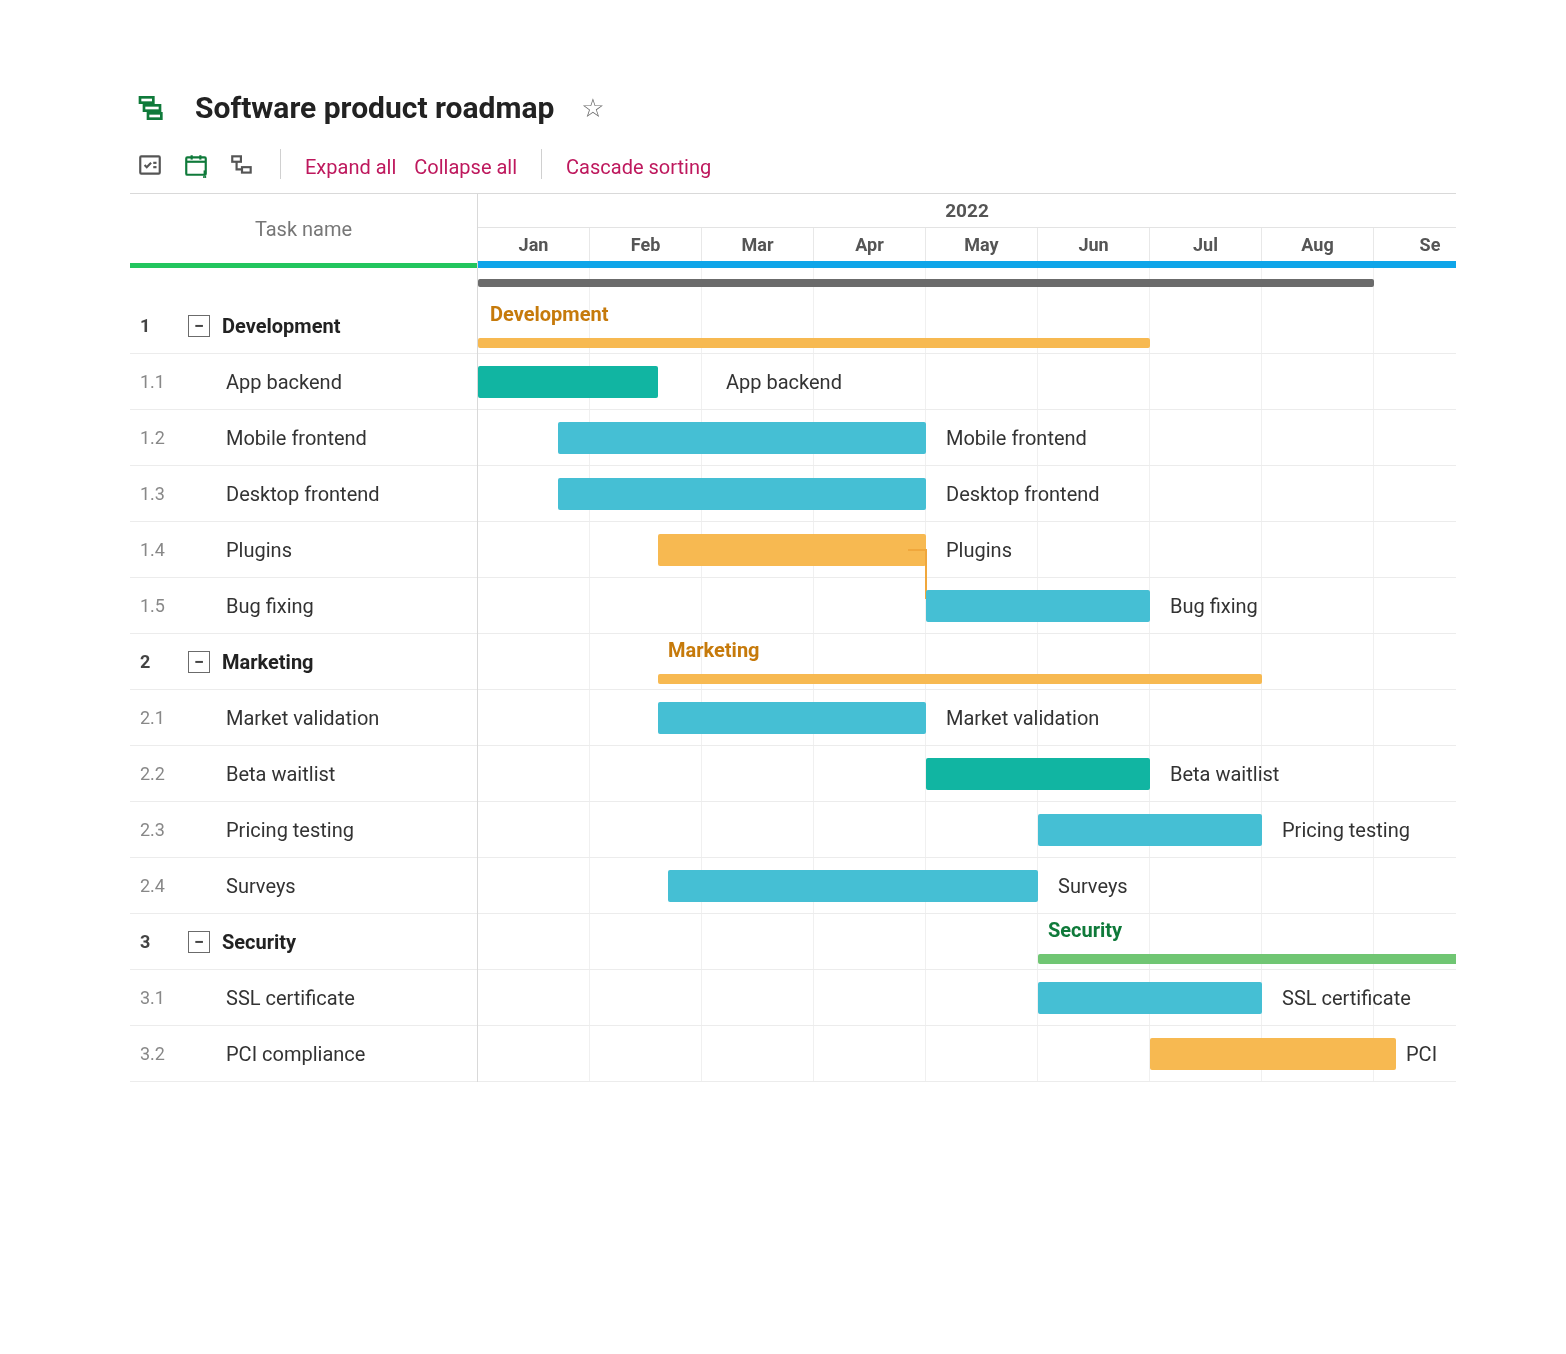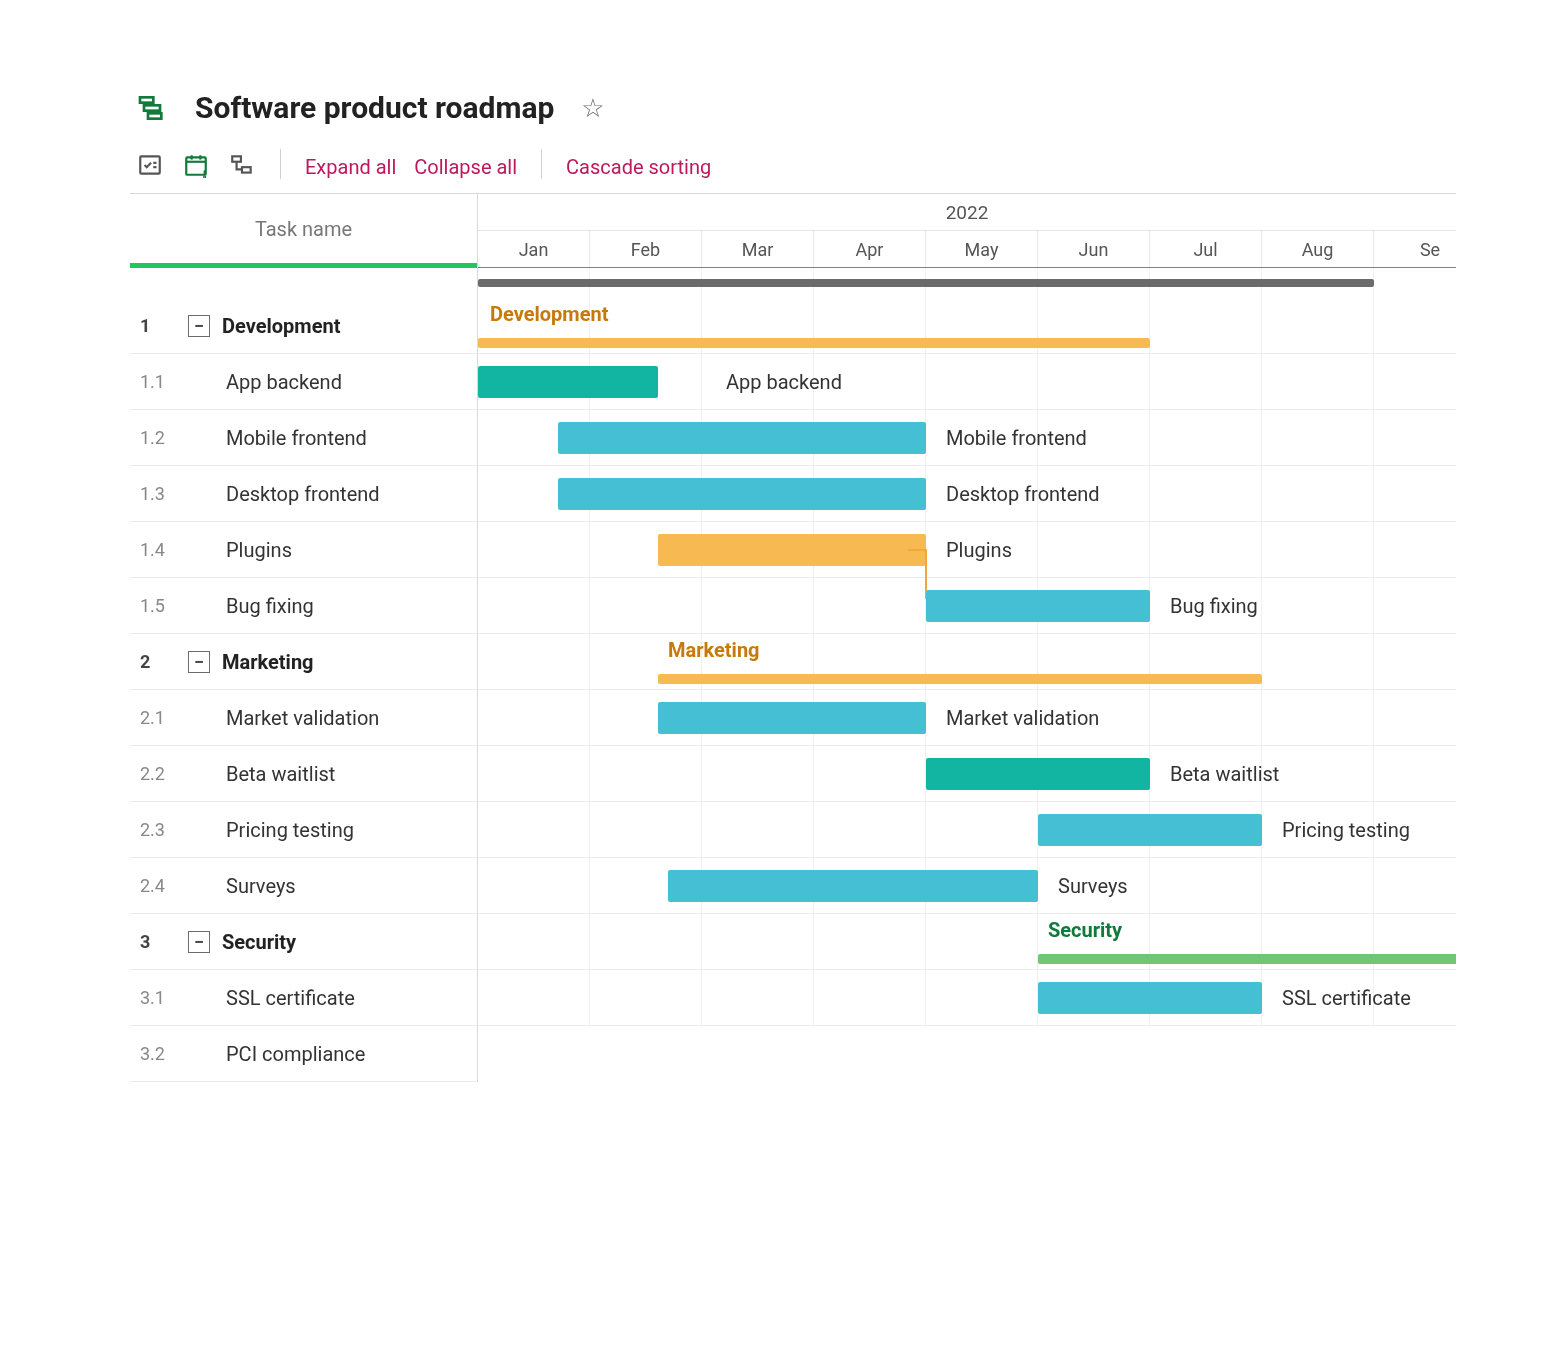--- a/index.html
+++ b/index.html
@@ -104,23 +104,24 @@
     align-items: center;
     justify-content: center;
     border-bottom: 5px solid #22c55e;
     color: #777;
     font-size: 20px;
   }
 
   
   .timeline-header {
     height: 74px;
-    border-bottom: 1px solid #0ea5e9;
+    border-bottom: 7px solid #0ea5e9;
     display: flex;
     flex-direction: column;
+    font-weight: bold;
   }
   .year-row {
     flex: 1;
     display: flex;
     align-items: center;
     justify-content: center;
     color: #555;
     font-size: 19px;
     border-bottom: 1px solid #e3e3e3;
   }
@@ -456,17 +457,21 @@
         </div>
 
         <div class="lane">
           <span class="group-label green-text" style="left:570px;">Security</span>
           <div class="bar green thin" style="left:560px; width:420px;"></div>
         </div>
         <div class="lane">
           <div class="bar cyan" style="left:560px; width:224px;"></div>
           <span class="bar-label" style="left:804px;">SSL certificate</span>
         </div>
+        <div class="lane">
+          <div class="bar orange" style="left:672px; width:246px;"></div>
+          <span class="bar-label" style="left:928px;">PCI</span>
+        </div>
 
       </div>
     </div>
   </div>
 </div>
 
 </body></html>

